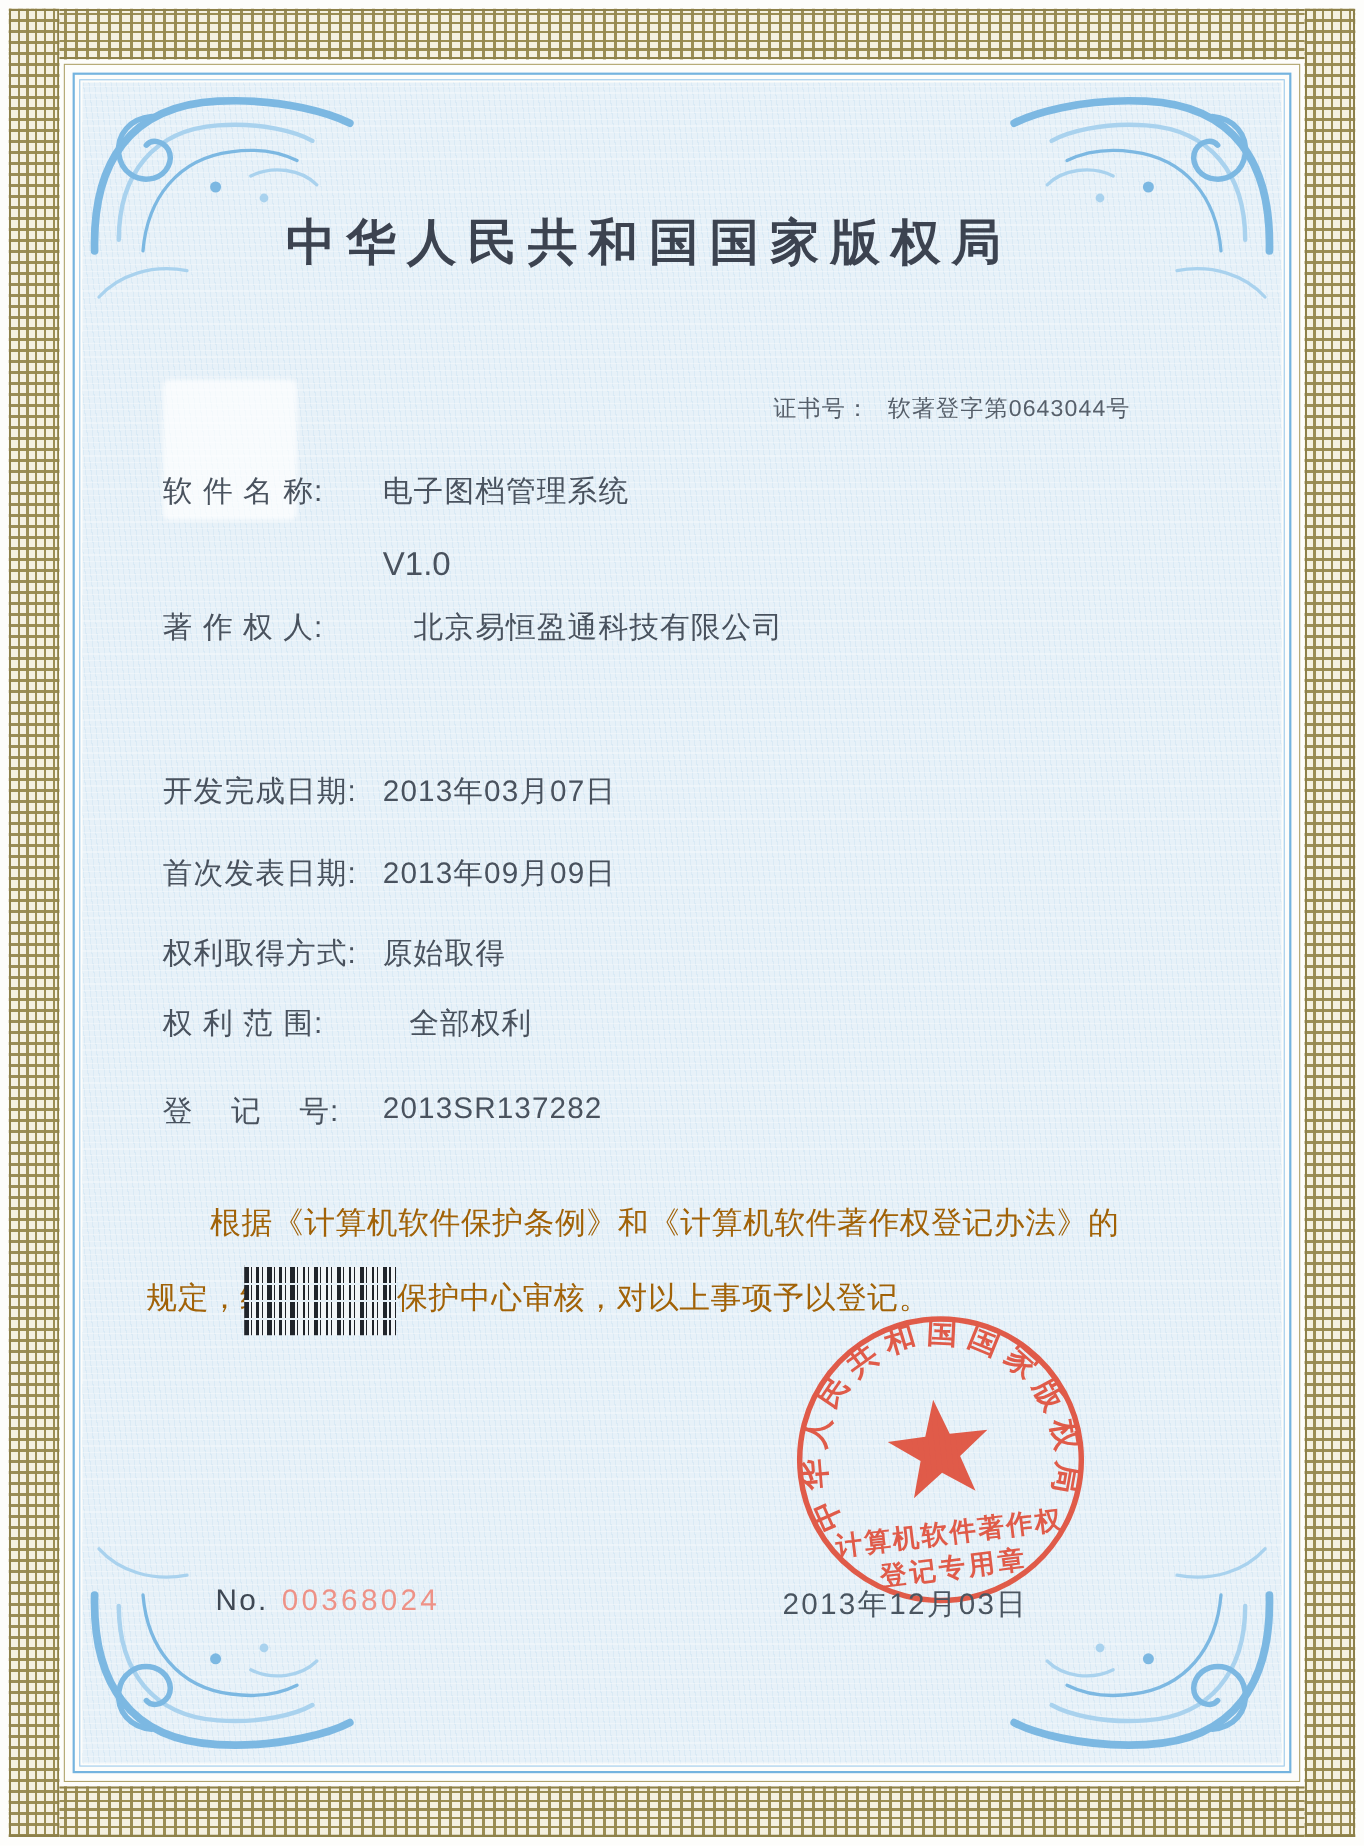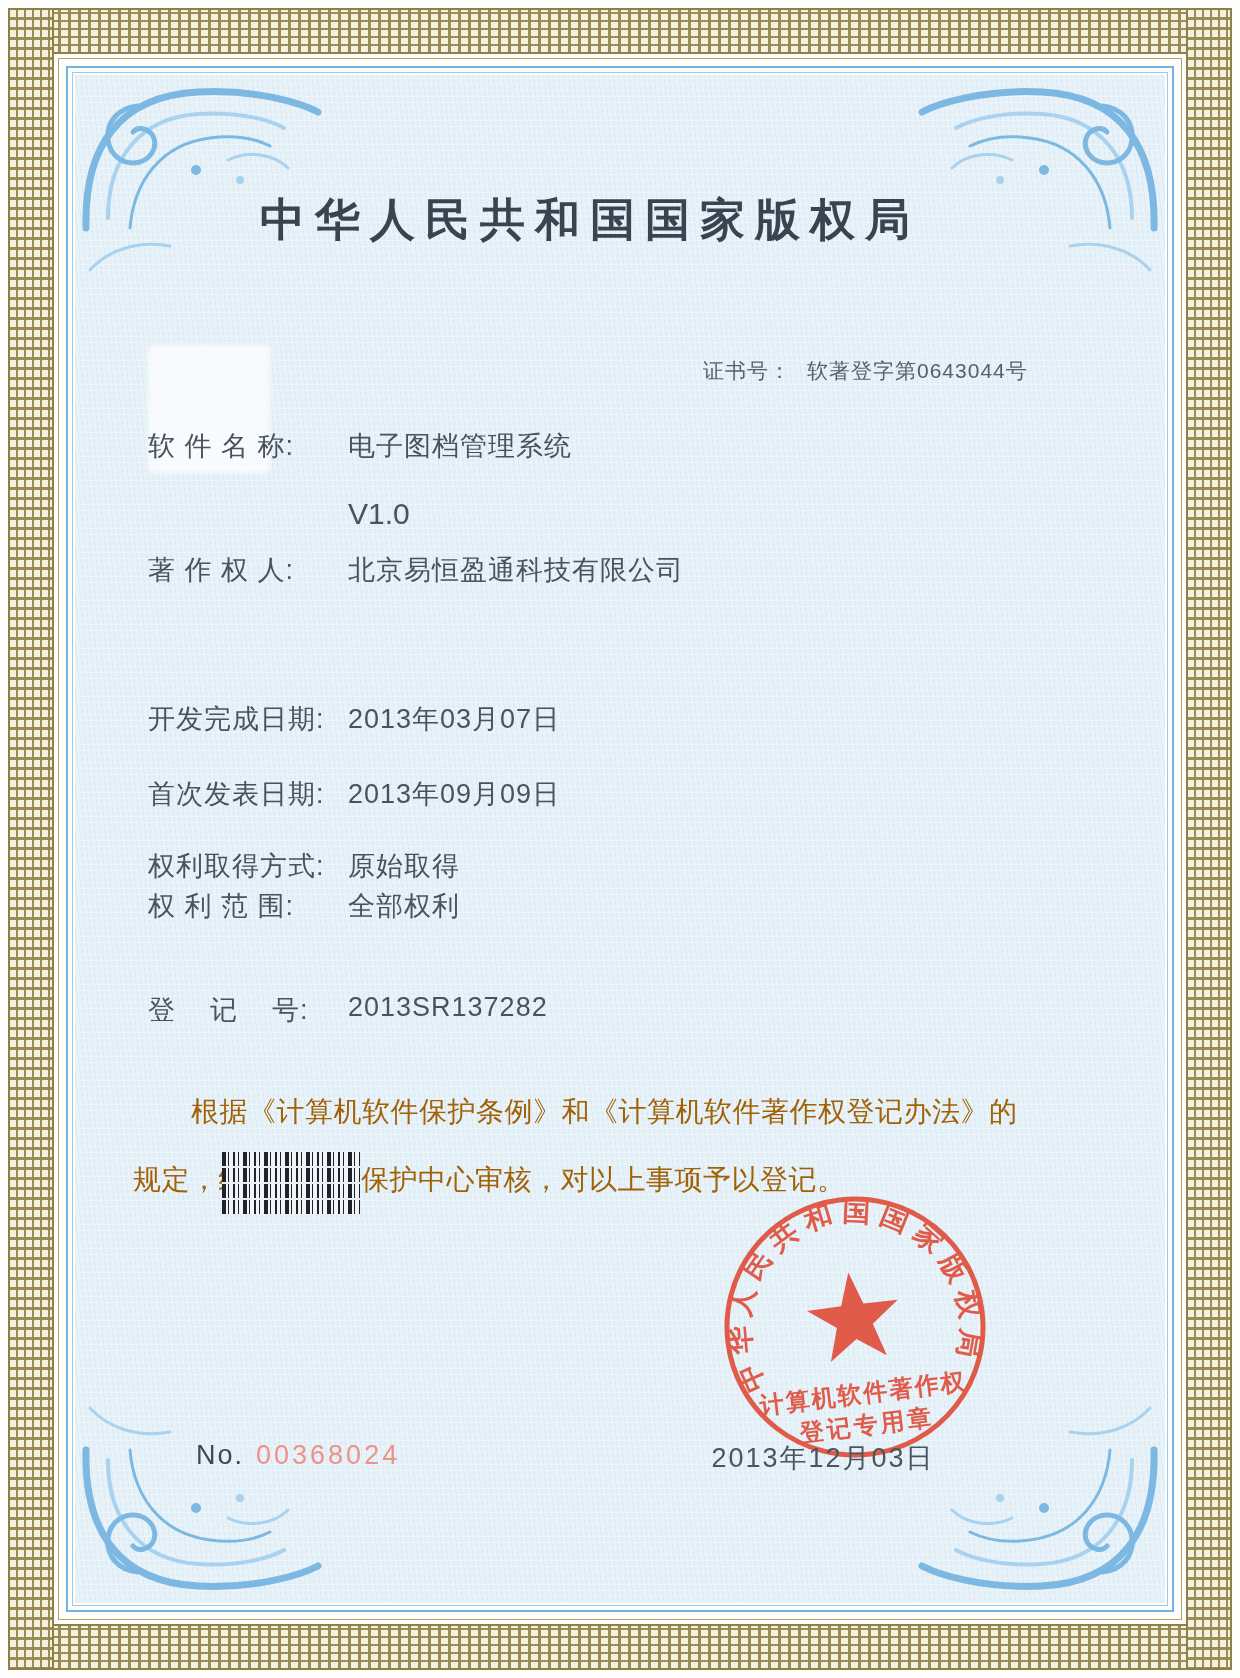--- a/index.html
+++ b/index.html
@@ -41,22 +41,22 @@
       font-size:45px;font-weight:bold;letter-spacing:10px;color:#3c4350;}
   .cert-title{position:absolute;left:0;top:261px;width:1180px;text-align:center;
       font-size:55px;font-weight:bold;letter-spacing:5px;color:#3a404b;}
   .cert-no{position:absolute;left:703px;top:357px;font-size:21px;color:#565f6a;letter-spacing:1px;}
   .cert-no .num{margin-left:16px;}
   .fields{position:absolute;left:148px;top:0;width:940px;}
   .frow{position:absolute;display:flex;font-size:27px;letter-spacing:1px;color:#49525e;}
   .flabel{width:200px;white-space:pre;flex:none;}
   .fvalue{white-space:pre;}
   .version{position:absolute;left:348px;top:460px;font-size:30px;color:#49525e;margin-top:37px;}
-  .r0{top:428px;} .r1{top:552px;} .r2{top:701px;} .r3{top:776px;}
-  .r4{top:848px;justify-content:center;} .r5{top:888px;} .r6{top:992px;}
+  .r0{top:428px;} .r1{top:552px;gap:28px;} .r2{top:701px;} .r3{top:776px;}
+  .r4{top:848px;justify-content:center;} .r5{top:912px;gap:24px;} .r6{top:992px;}
   .statement{position:absolute;left:133px;top:1078px;width:910px;font-size:28px;
       line-height:68px;color:#a16207;letter-spacing:.5px;}
   .statement .l1{text-indent:58px;}
   
   .barcode{position:absolute;left:222px;top:1150px;width:138px;height:64px;background:
       repeating-linear-gradient(0deg, transparent 0 14px, #e7f1f8 14px 16px),
       repeating-linear-gradient(90deg, #20242a 0 4px, #f2f5f7 4px 6px, #20242a 6px 7px,
         #f2f5f7 7px 11px, #20242a 11px 13px, #f2f5f7 13px 16px, #20242a 16px 17px, #f2f5f7 17px 21px);}
   
   .seal{position:absolute;left:700px;top:1172px;transform:rotate(-7deg);opacity:.93;}

